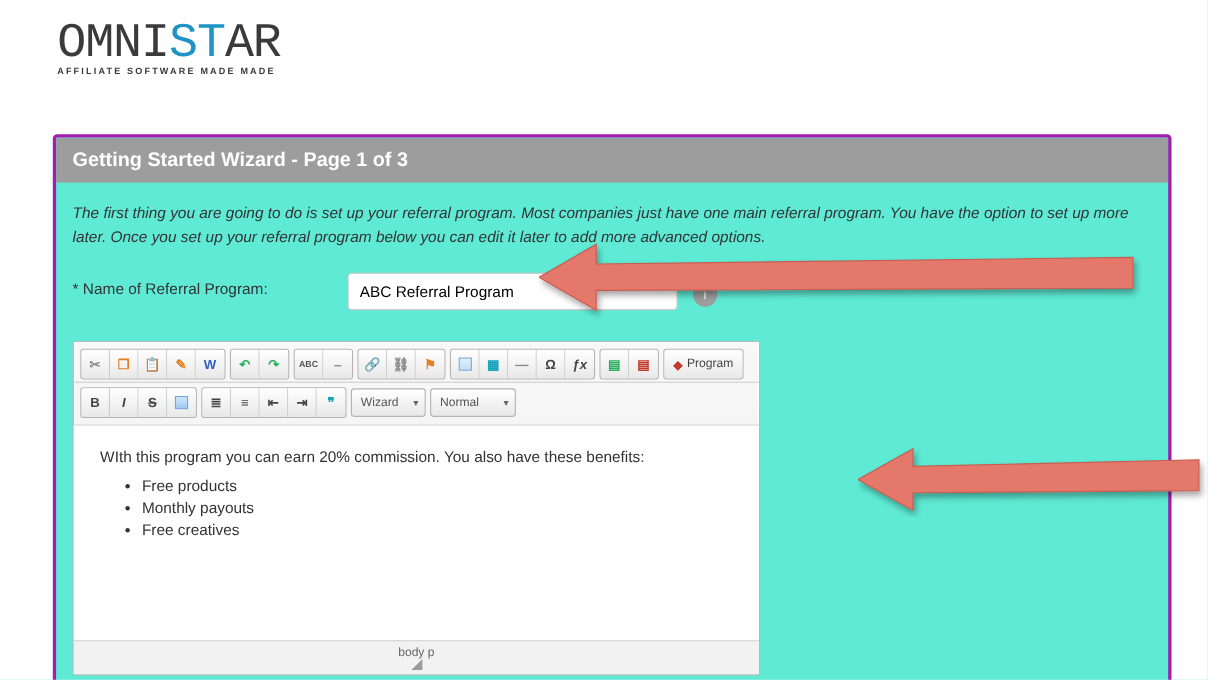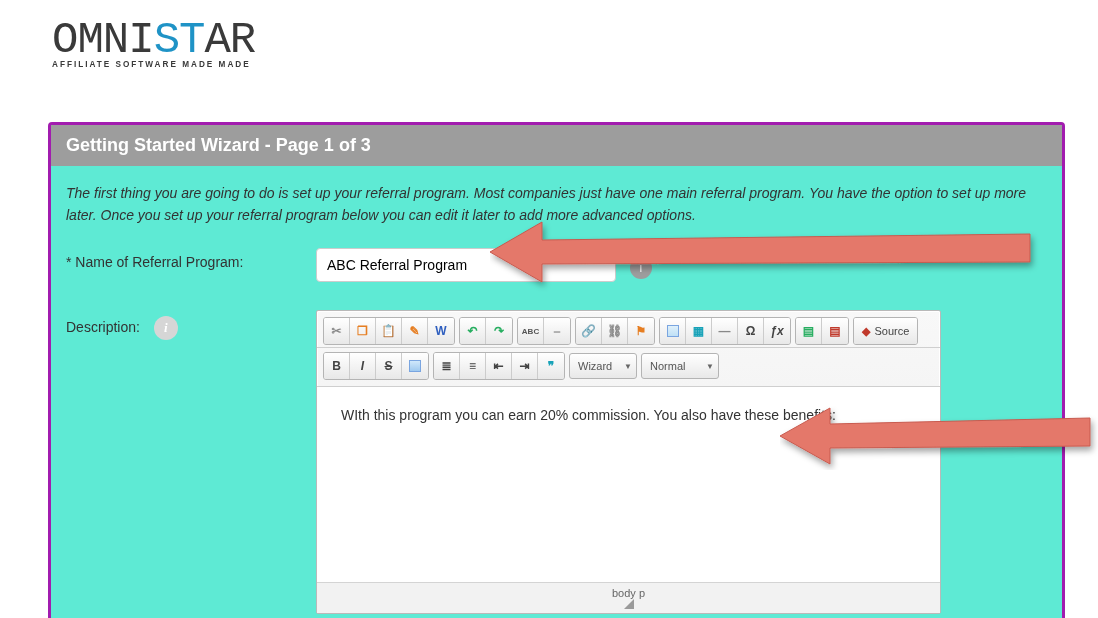--- a/index.html
+++ b/index.html
@@ -233,24 +233,20 @@
 
       <div class="form-row">
         <div class="form-label">* Name of Referral Program:</div>
         <div class="form-control">
           <input class="text-input" type="text" value="ABC Referral Program" style="">
           <span class="extra-grey-btn">i</span>
         </div>
       </div>
 
       <div class="form-row" style="margin-bottom:0;">
-        <div class="form-label">
-          <span>Description:</span>
-          <span class="info-bubble">i</span>
-        </div>
         <div class="form-control">
 
           <div class="editor-wrap">
 
             <div class="toolbar">
               <span class="tb-group">
                 <span class="tb-btn">
                     <span class="ic grey">✂</span>
                   </span>
                 <span class="tb-btn">
@@ -314,21 +310,21 @@
                 <span class="tb-btn">
                     <span class="ic green">▤</span>
                   </span>
                 <span class="tb-btn">
                     <span class="ic red">▤</span>
                   </span>
               </span>
               <span class="tb-group">
                 <span class="tb-btn wide">
                   <span class="ic red" style="margin-right:4px;">◆</span>
-                  <span>Source</span>
+                  <span>Program</span>
                 </span>
               </span>
             </div>
 
             <div class="toolbar-row2">
               <span class="tb-group">
                 <span class="tb-btn">
                     <span class="ic bold">B</span>
                   </span>
                 <span class="tb-btn">
@@ -363,20 +359,25 @@
                 <span class="caret">▼</span>
               </span>
               <span class="tb-select" style="min-width:78px;">
                 <span>Normal</span>
                 <span class="caret">▼</span>
               </span>
             </div>
 
             <div class="editor-content">
               <p>WIth this program you can earn 20% commission. You also have these benefits:</p>
+              <ul>
+                <li>Free products</li>
+                <li>Monthly payouts</li>
+                <li>Free creatives</li>
+              </ul>
             </div>
 
             <div class="editor-footer">
               <span>body   p</span>
               <span class="resize-handle"></span>
             </div>
           </div>
 
         </div>
       </div>

